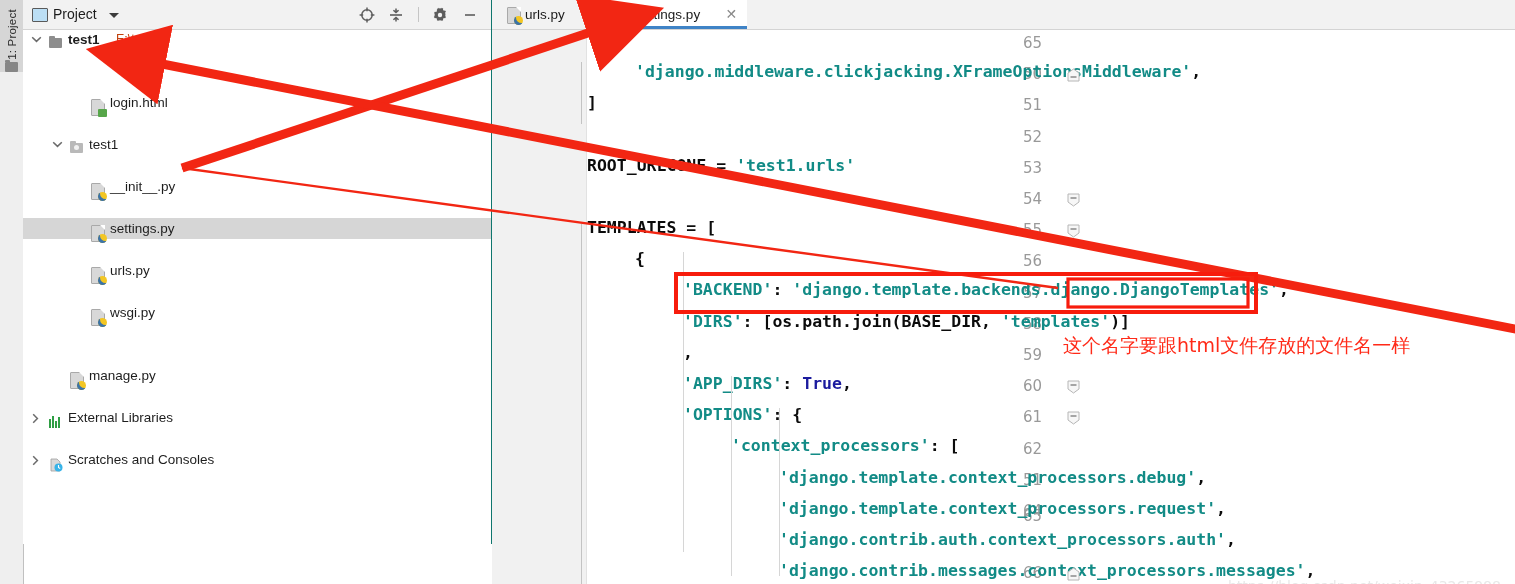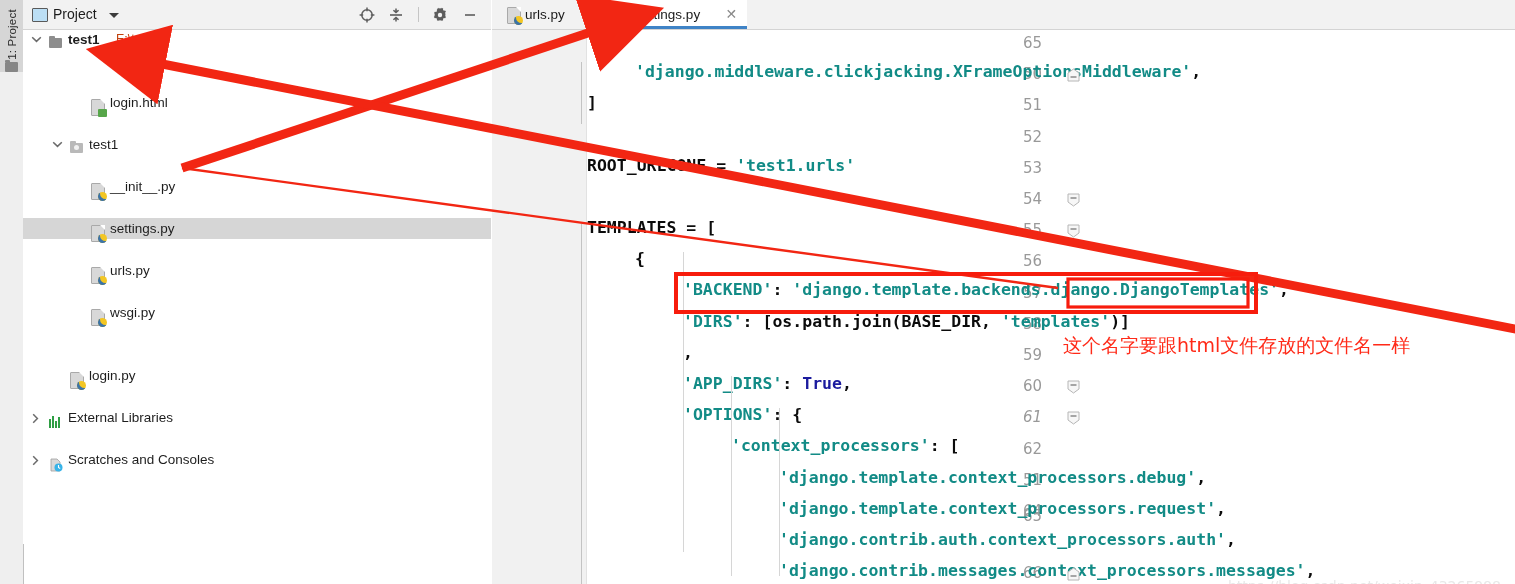--- a/index.html
+++ b/index.html
@@ -32,21 +32,21 @@
     background:#868686;border-radius:1px;
   }
   .vtab-folder:before{
     content:"";position:absolute;left:0;top:-2px;width:5px;height:2px;
     background:#868686;border-radius:1px 1px 0 0;
   }
 
   
   .project-panel{
     position:absolute;left:23px;top:0;width:468px;height:544px;
-    background:#ffffff;border-right:5px solid #0f766e;padding-left:12px;
+    background:#ffffff;border-right:5px solid #0f766e;
   }
   .project-header{
     position:absolute;left:0;top:0;width:468px;height:29px;
     background:#f2f2f2;border-bottom:1px solid #d4d4d4;
   }
   .ph-icon{
     position:absolute;left:9px;top:8px;width:14px;height:12px;
     border:1.6px solid #5a5a5a;border-radius:1px;background:#bcdff5;
   }
   .ph-title{
@@ -252,21 +252,21 @@
             </span>
           </span>
           <span class="lbl" style="left:87px">wsgi.py</span>
         </div>
         <div class="row" style="top: 189px;">
           <span class="ic" style="left:47px">
             <span class="sheet">
               <span class="badge b-py"></span>
             </span>
           </span>
-          <span class="lbl" style="left:66px">login.py</span>
+          <span class="lbl" style="left:66px">manage.py</span>
         </div>
         <div class="row" style="top: 210px;">
           <span class="twisty" style="left:8px">
             <svg width="9" height="11" viewBox="0 0 9 11">
               <path d="M2.2 1.2L6.4 5.5 2.2 9.8" fill="none" stroke="#6b6b6b" stroke-width="1.5"></path>
             </svg>
           </span>
           <span class="ic" style="left:26px">
             <span class="barsicon">
               <i style="left:0;height:9px;background:#2f9e44"></i>
@@ -325,21 +325,21 @@
         <div class="lineno" style="left: 508px; top: 96.4px;">51</div>
         <div class="lineno" style="left: 508px; top: 127.6px;">52</div>
         <div class="lineno" style="left: 508px; top: 158.8px;">53</div>
         <div class="lineno" style="left: 508px; top: 190px;">54</div>
         <div class="lineno" style="left: 508px; top: 221.2px;">55</div>
         <div class="lineno" style="left: 508px; top: 252.4px;">56</div>
         <div class="lineno" style="left: 508px; top: 283.6px;">57</div>
         <div class="lineno" style="left: 508px; top: 314.8px;">58</div>
         <div class="lineno" style="left: 508px; top: 346px;">59</div>
         <div class="lineno" style="left: 508px; top: 377.2px;">60</div>
-        <div class="lineno" style="left: 508px; top: 408.4px; font-style: italic;">61</div>
+        <div class="lineno" style="left: 508px; top: 408.4px;">61</div>
         <div class="lineno" style="left: 508px; top: 439.6px;">62</div>
         <div class="lineno" style="left: 508px; top: 470.8px;">51</div>
         <div class="lineno" style="left: 508px; top: 502px;">64</div>
         <div class="lineno" style="left: 508px; top: 507px;">65</div>
         <div class="lineno" style="left: 508px; top: 564.4px;">66</div>
       </div>
     <div class="code" id="code"><div class="cl" style="top: 32px; left: 48px;"><span class="s-str">'django.middleware.clickjacking.XFrameOptionsMiddleware'</span><span class="s-plain">,</span></div><div class="cl" style="top: 63.2px; left: 0px;"><span class="s-plain">]</span></div><div class="cl" style="top: 94.4px; left: 0px;"><span class="s-plain"></span></div><div class="cl" style="top: 125.6px; left: 0px;"><span class="s-plain">ROOT_URLCONF = </span><span class="s-str">'test1.urls'</span></div><div class="cl" style="top: 156.8px; left: 0px;"><span class="s-plain"></span></div><div class="cl" style="top: 188px; left: 0px;"><span class="s-plain">TEMPLATES = [</span></div><div class="cl" style="top: 219.2px; left: 48px;"><span class="s-plain">{</span></div><div class="cl" style="top: 250.4px; left: 96px;"><span class="s-str">'BACKEND'</span><span class="s-plain">: </span><span class="s-str">'django.template.backends.django.DjangoTemplates'</span><span class="s-plain">,</span></div><div class="cl" style="top: 281.6px; left: 96px;"><span class="s-str">'DIRS'</span><span class="s-plain">: [os.path.join(BASE_DIR, </span><span class="s-str">'templates'</span><span class="s-plain">)]</span></div><div class="cl" style="top: 312.8px; left: 96px;"><span class="s-plain">,</span></div><div class="cl" style="top: 344px; left: 96px;"><span class="s-str">'APP_DIRS'</span><span class="s-plain">: </span><span class="s-kw">True</span><span class="s-plain">,</span></div><div class="cl" style="top: 375.2px; left: 96px;"><span class="s-str">'OPTIONS'</span><span class="s-plain">: {</span></div><div class="cl" style="top: 406.4px; left: 144px;"><span class="s-str">'context_processors'</span><span class="s-plain">: [</span></div><div class="cl" style="top: 437.6px; left: 192px;"><span class="s-str">'django.template.context_processors.debug'</span><span class="s-plain">,</span></div><div class="cl" style="top: 468.8px; left: 192px;"><span class="s-str">'django.template.context_processors.request'</span><span class="s-plain">,</span></div><div class="cl" style="top: 500px; left: 192px;"><span class="s-str">'django.contrib.auth.context_processors.auth'</span><span class="s-plain">,</span></div><div class="cl" style="top: 531.2px; left: 192px;"><span class="s-str">'django.contrib.messages.context_processors.messages'</span><span class="s-plain">,</span></div><div class="indent-guide" style="left: 96px; top: 222px; height: 300px;"></div><div class="indent-guide" style="left: 144px; top: 346px; height: 200px;"></div><div class="indent-guide" style="left: 192px; top: 378px; height: 168px;"></div></div>
   <div class="foldmark" style="left: 575px; top: 68.2px;"><svg width="13" height="14" viewBox="0 0 13 14">
           <path d="M1 13h11V5L6.5 1 1 5z" fill="#f7f7f7" stroke="#b6b6b6" stroke-width="1"></path>
           <path d="M3.5 9h6" stroke="#6f6f6f" stroke-width="1.2"></path>

